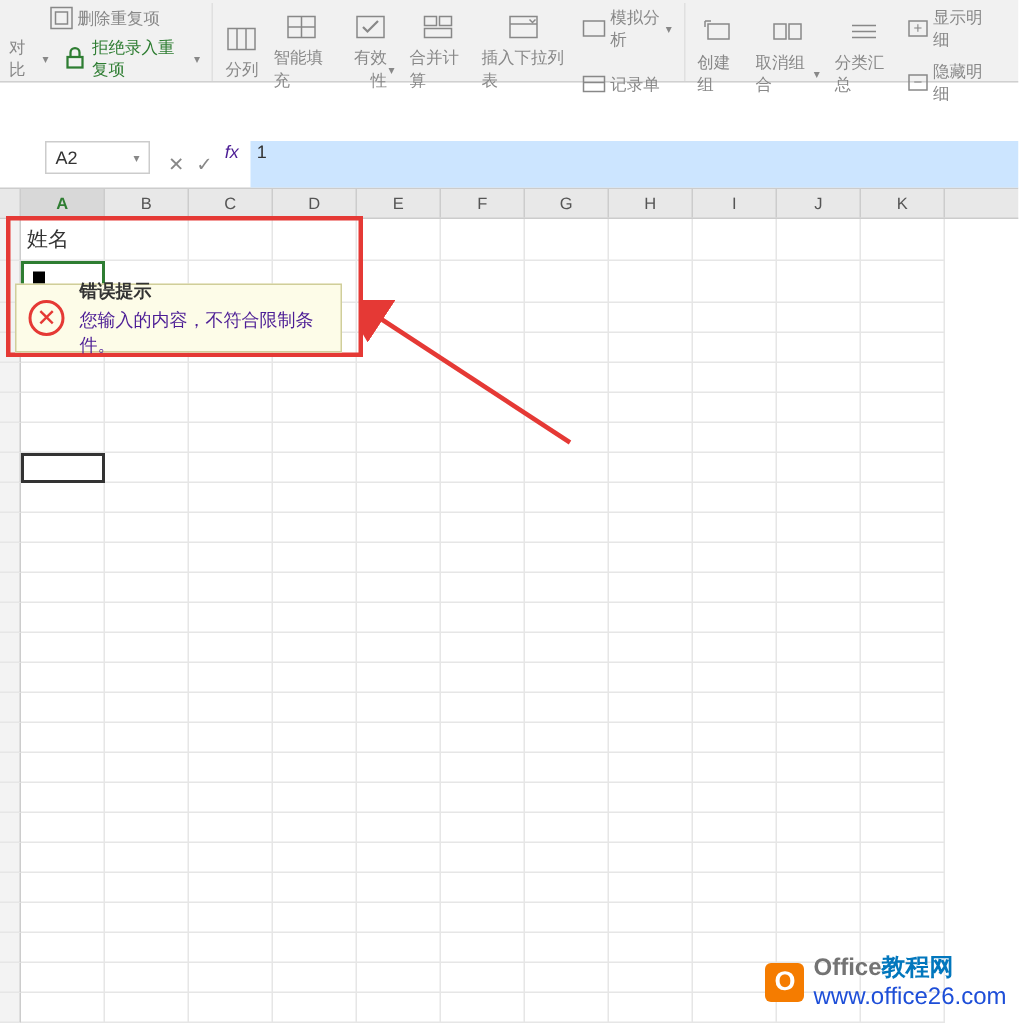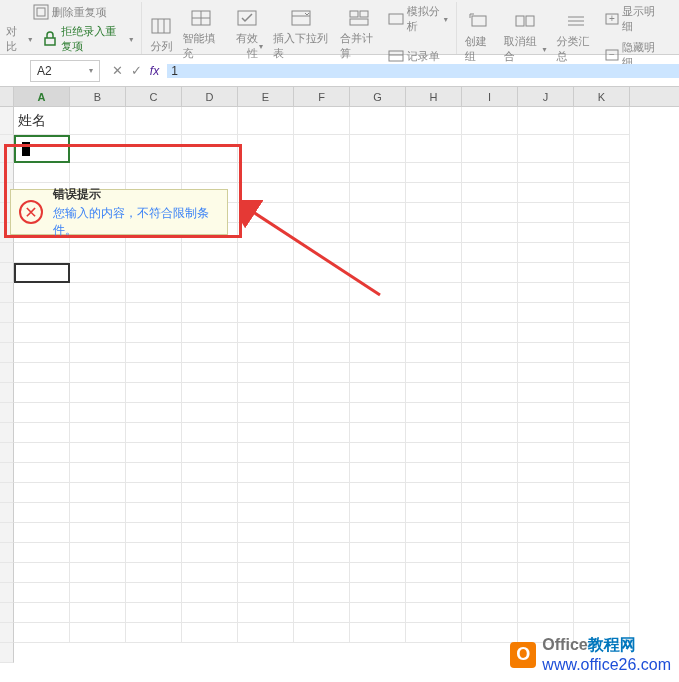--- a/index.html
+++ b/index.html
@@ -9,21 +9,21 @@
     .ribbon { background: #f1f1f1; height: 55px; border-bottom: 1px solid #d0d0d0; display: flex; align-items: flex-start; padding: 2px 12px 0 0; }
     .ribbon-group { display: flex; flex-direction: column; align-items: center; border-right: 1px solid #e0e0e0; padding: 0 4px; height: 52px; }
     .ribbon-row { display: flex; align-items: center; gap: 2px; }
     .ribbon-btn { display: flex; flex-direction: column; align-items: center; padding: 2px 4px; cursor: pointer; font-size: 11px; color: #888; }
     .ribbon-btn-sm { display: flex; align-items: center; gap: 3px; padding: 2px 4px; cursor: pointer; font-size: 11px; color: #888; }
     .ribbon-icon { width: 16px; height: 16px; display: flex; align-items: center; justify-content: center; }
     .ribbon-icon-lg { width: 22px; height: 22px; display: flex; align-items: center; justify-content: center; margin-bottom: 2px; }
     .dropdown-arrow { font-size: 8px; color: #888; margin-left: 1px; }
     
     
-    .formula-bar { height: 32px; border-bottom: 1px solid #ccc; display: flex; align-items: center; background: #fff; }
+    .formula-bar { height: 32px; border-bottom: 1px solid #ccc; display: flex; background: #fff; margin-top: 39px; }
     .name-box { width: 70px; height: 22px; border: 1px solid #ccc; margin-left: 30px; padding: 0 6px; display: flex; align-items: center; font-size: 12px; }
     .name-box-arrow { margin-left: auto; font-size: 8px; color: #888; }
     .fb-icons { display: flex; align-items: center; gap: 8px; margin-left: 12px; color: #888; }
     .fb-icon { cursor: pointer; font-size: 13px; }
     .fx-label { font-style: italic; color: #4c1d95; margin-left: 8px; cursor: pointer; font-size: 12px; }
     .formula-input { flex: 1; margin-left: 8px; padding: 0 4px; font-size: 12px; background: #cce5ff; display: inline-block; min-width: 10px; }
     
     
     .col-headers { height: 20px; display: flex; background: #e8e8e8; border-bottom: 1px solid #ccc; }
     .corner { width: 14px; background: #e8e8e8; border-right: 1px solid #ccc; flex-shrink: 0; }
@@ -46,21 +46,21 @@
     .cursor-indicator { width: 8px; height: 14px; background: #000; margin-left: 2px; }
     
     
     .red-box { position: absolute; border: 3px solid #e53935; left: 4px; top: 144px; width: 238px; height: 94px; pointer-events: none; z-index: 5; }
     
     
     .error-tip { position: absolute; left: 10px; top: 189px; width: 218px; height: 46px; background: #fdfce8; border: 1px solid #d0ce9a; display: flex; align-items: center; padding: 6px 8px; z-index: 6; }
     .error-circle { width: 24px; height: 24px; border: 2px solid #e53935; border-radius: 50%; display: flex; align-items: center; justify-content: center; color: #e53935; font-size: 16px; flex-shrink: 0; margin-right: 10px; }
     .error-text { font-size: 12px; }
     .error-title { font-weight: bold; margin-bottom: 2px; }
-    .error-msg { color: #3b82f6; font-family: Liberation Mono, monospace; }
+    .error-msg { color: #4c1d95; font-family: Liberation Mono, monospace; }
     
     
     .red-arrow { position: absolute; left: 240px; top: 200px; z-index: 4; pointer-events: none; }
     
     
     .sel-border { border: 2px solid #333; }
     
     
     .watermark { position: absolute; right: 8px; bottom: 8px; display: flex; align-items: center; gap: 6px; font-size: 14px; z-index: 10; }
     .wm-logo { width: 26px; height: 26px; background: #f57c00; border-radius: 4px; display: flex; align-items: center; justify-content: center; color: #fff; font-weight: bold; font-size: 18px; }
@@ -133,36 +133,36 @@
             </svg>
         </span>
         <span style="display:flex;align-items:center;text-align:right;">
             <span>有效性</span>
             <span class="dropdown-arrow">▾</span>
           </span>
       </div>
       <div class="ribbon-btn">
         <span class="ribbon-icon-lg">
           <svg width="20" height="16">
+              <rect x="1" y="1" width="8" height="6" fill="none" stroke="#888"></rect>
+              <rect x="11" y="1" width="8" height="6" fill="none" stroke="#888"></rect>
+              <rect x="1" y="9" width="18" height="6" fill="none" stroke="#888"></rect>
+            </svg>
+        </span>
+        <span>合并计算</span>
+      </div>
+      <div class="ribbon-btn">
+        <span class="ribbon-icon-lg">
+          <svg width="20" height="16">
               <rect x="1" y="1" width="18" height="14" fill="none" stroke="#888"></rect>
               <line x1="1" y1="6" x2="19" y2="6" stroke="#888"></line>
               <path d="M14 3 l2 2 l2-2" fill="none" stroke="#888"></path>
             </svg>
         </span>
         <span>插入下拉列表</span>
-      </div>
-      <div class="ribbon-btn">
-        <span class="ribbon-icon-lg">
-          <svg width="20" height="16">
-              <rect x="1" y="1" width="8" height="6" fill="none" stroke="#888"></rect>
-              <rect x="11" y="1" width="8" height="6" fill="none" stroke="#888"></rect>
-              <rect x="1" y="9" width="18" height="6" fill="none" stroke="#888"></rect>
-            </svg>
-        </span>
-        <span>合并计算</span>
       </div>
       <div style="display:flex;flex-direction:column;gap:10px;">
         <div class="ribbon-btn-sm">
           <span class="ribbon-icon">
             <svg width="16" height="12">
                 <rect x="1" y="1" width="14" height="10" fill="none" stroke="#888"></rect>
               </svg>
           </span>
           <span>模拟分析</span>
             <span class="dropdown-arrow">▾</span>

